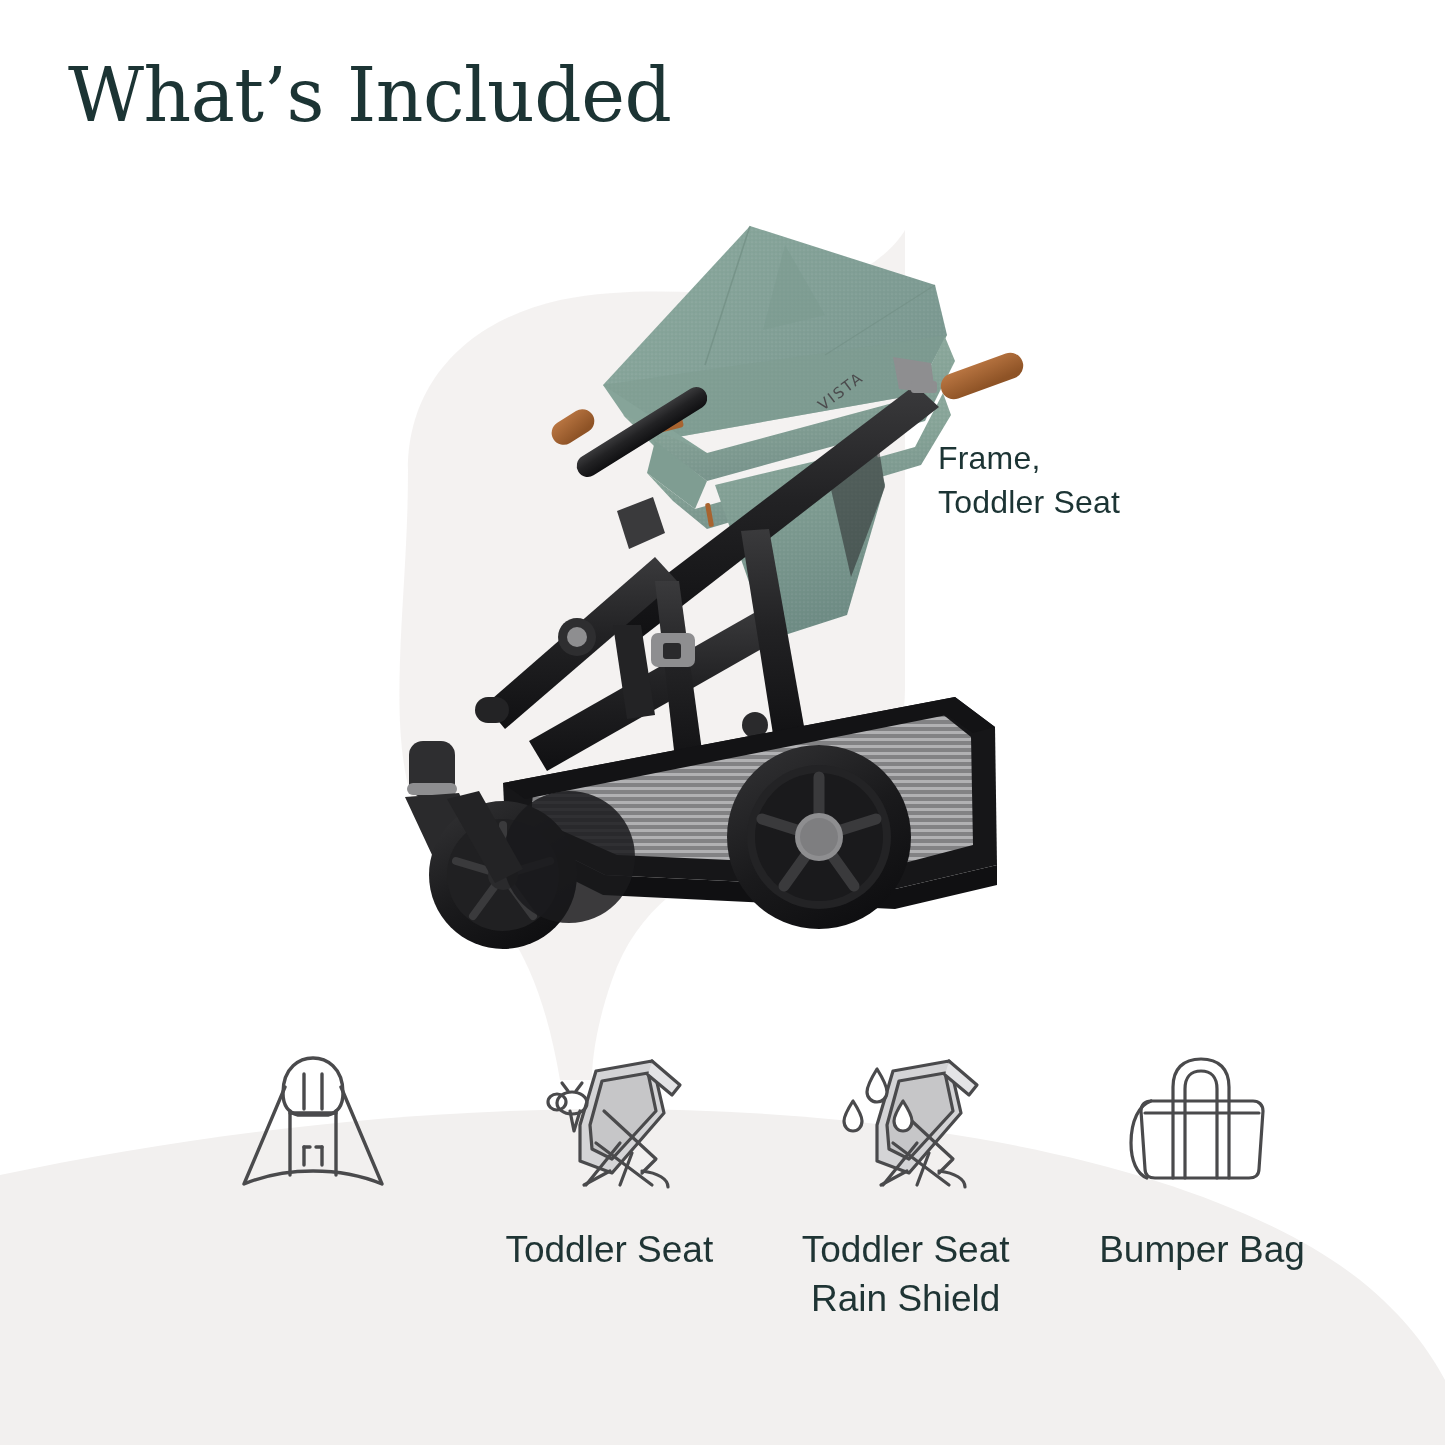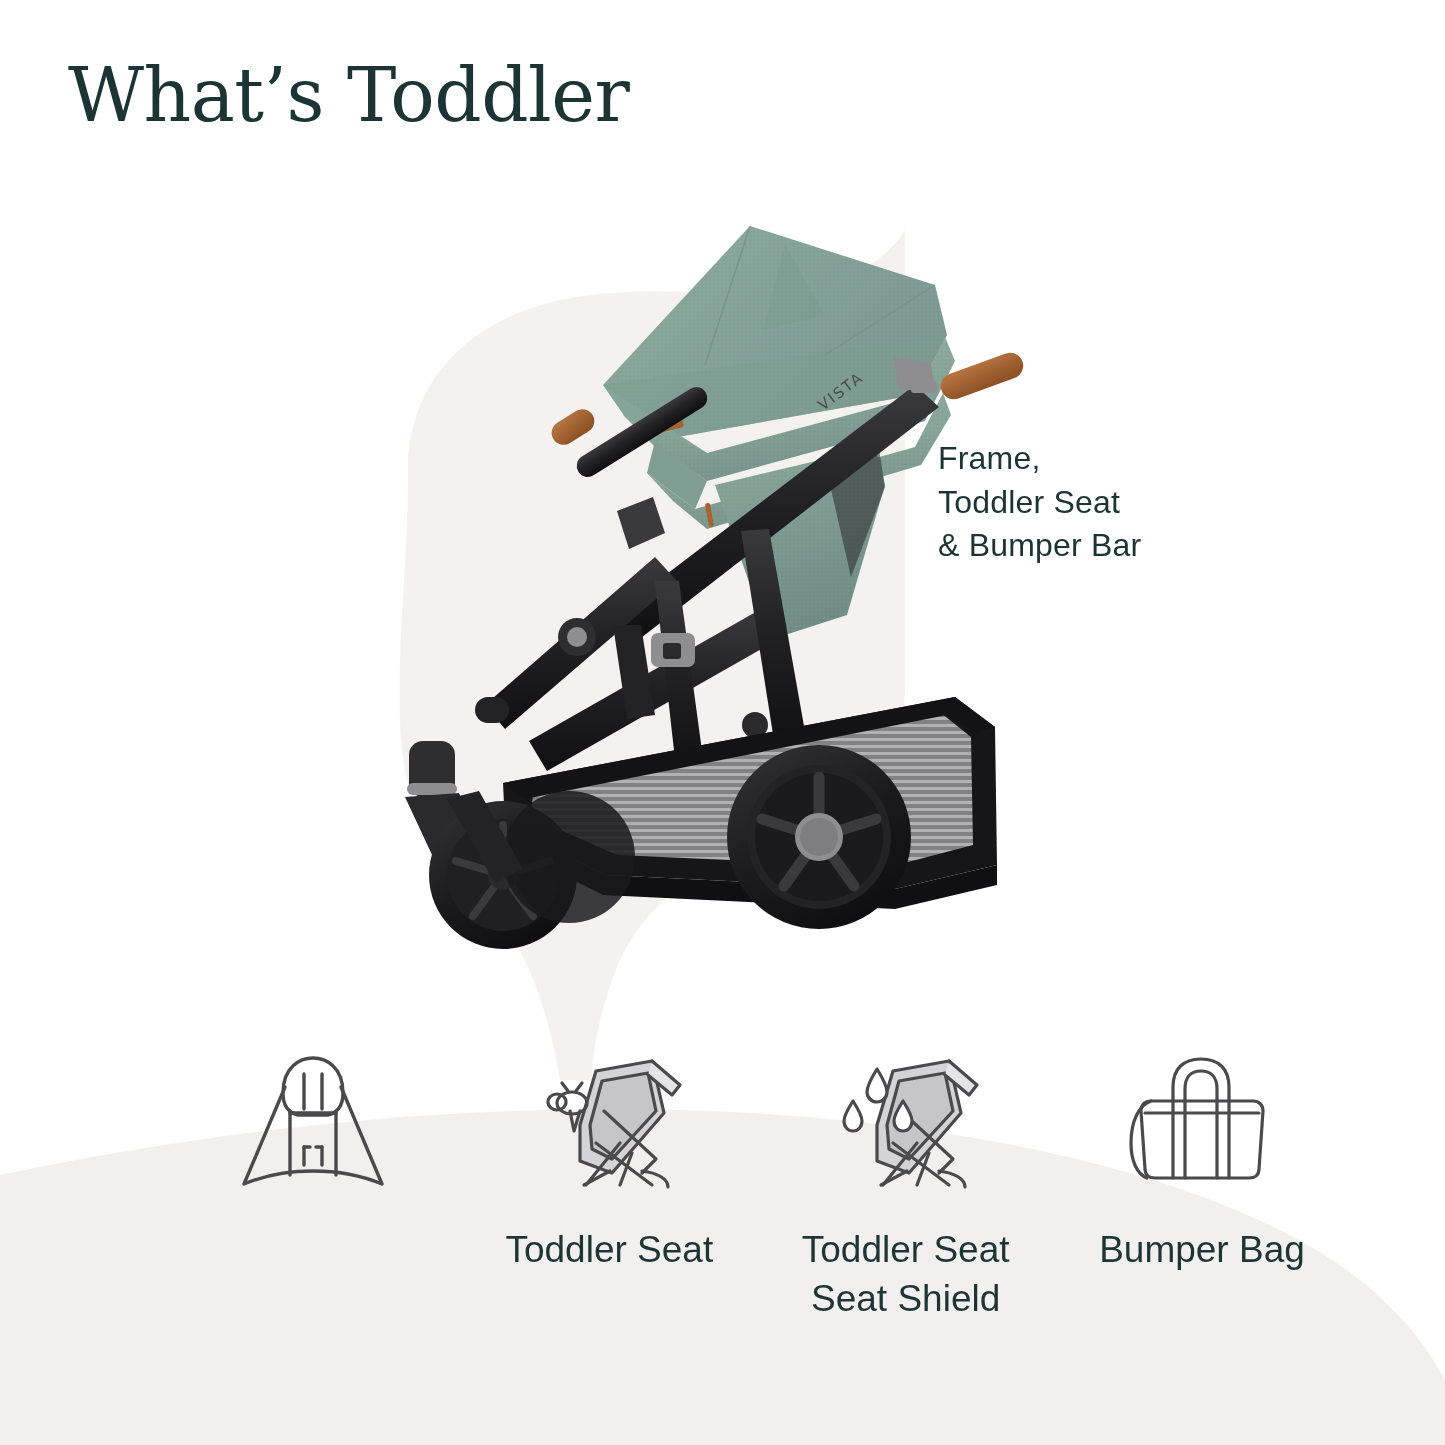--- a/index.html
+++ b/index.html
@@ -125,26 +125,25 @@
 
   <svg class="blob-bottom" viewBox="0 0 1445 470" aria-hidden="true">
     <path d="M 0 195
              C 260 140, 560 112, 840 140
              C 1080 164, 1260 222, 1360 300
              C 1405 336, 1430 372, 1445 400
              L 1445 470
              L 0 470 Z" fill="#f2f0ef"></path>
   </svg>
 
-  <div class="title">What’s Toddler</div>
+  <div class="title">What’s Included</div>
 
   <div class="callout">
     <div>Frame,</div>
     <div>Toddler Seat</div>
-    <div>&amp; Bumper Bar</div>
   </div>
 
   <div class="stroller-stage">
     <svg viewBox="0 0 680 790" aria-hidden="true">
       <defs>
         <linearGradient id="canopyGrad" x1="0" y1="0" x2="0.45" y2="1">
           <stop offset="0%" stop-color="#94b0a4"></stop>
           <stop offset="55%" stop-color="#87a498"></stop>
           <stop offset="100%" stop-color="#76918a"></stop>
         </linearGradient>
@@ -348,21 +347,21 @@
             <path d="M 86 124 L 60 138"></path>
 
             <path d="M 56 22 C 56 22, 46 38, 46 45 C 46 51, 51 55, 56 55 C 61 55, 66 51, 66 45 C 66 38, 56 22, 56 22 Z" fill="#ffffff"></path>
             <path d="M 32 54 C 32 54, 23 68, 23 74 C 23 80, 27 84, 32 84 C 37 84, 41 80, 41 74 C 41 68, 32 54, 32 54 Z" fill="#ffffff"></path>
             <path d="M 82 54 C 82 54, 73 68, 73 74 C 73 80, 77 84, 82 84 C 87 84, 91 80, 91 74 C 91 68, 82 54, 82 54 Z" fill="#ffffff"></path>
           </g>
         </svg>
       </div>
       <div class="item-label">
         <div>Toddler Seat</div>
-        <div>Seat Shield</div>
+        <div>Rain Shield</div>
       </div>
     </div>
 
     <div class="item">
       <div class="item-icon">
         <svg width="170" height="150" viewBox="0 0 170 150" aria-hidden="true">
           <g fill="none" stroke="#4a4a4c" stroke-width="3.2" stroke-linejoin="round" stroke-linecap="round">
 
             <path d="M 24 64 C 24 58, 28 54, 34 54 L 136 54 C 142 54, 146 58, 146 64 L 142 122
                      C 142 128, 138 131, 132 131 L 38 131 C 32 131, 28 128, 28 122 Z"></path>

